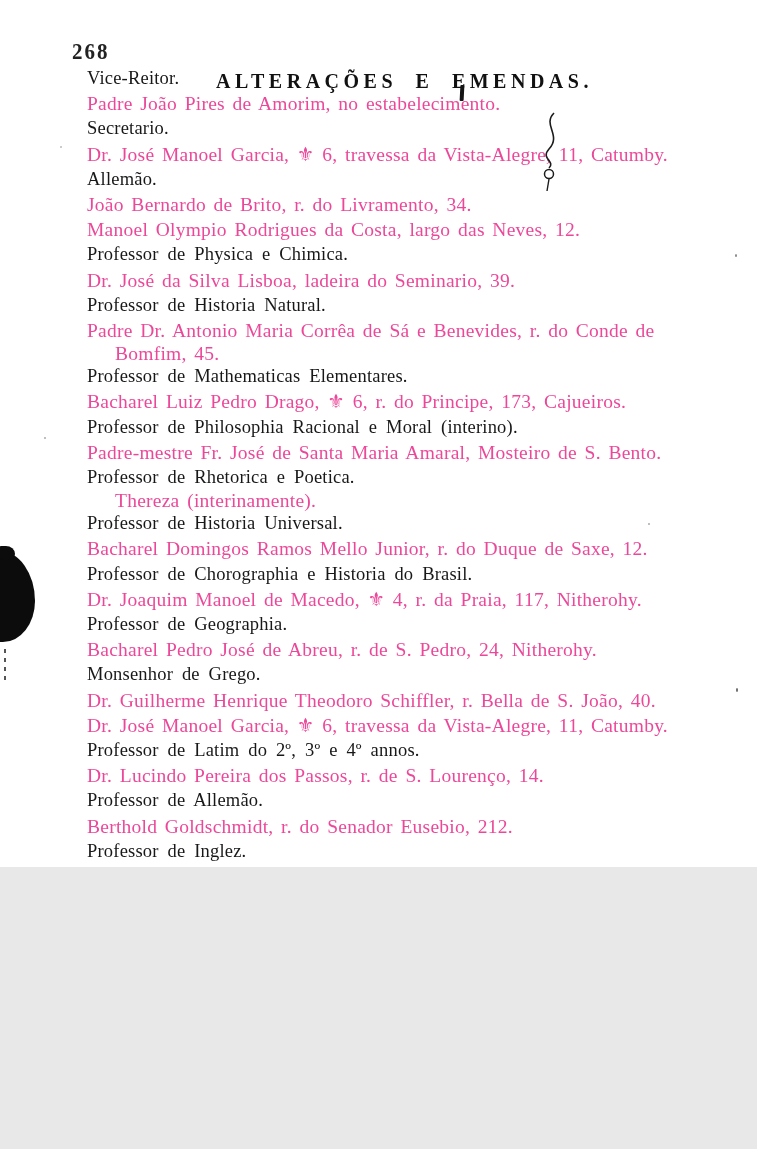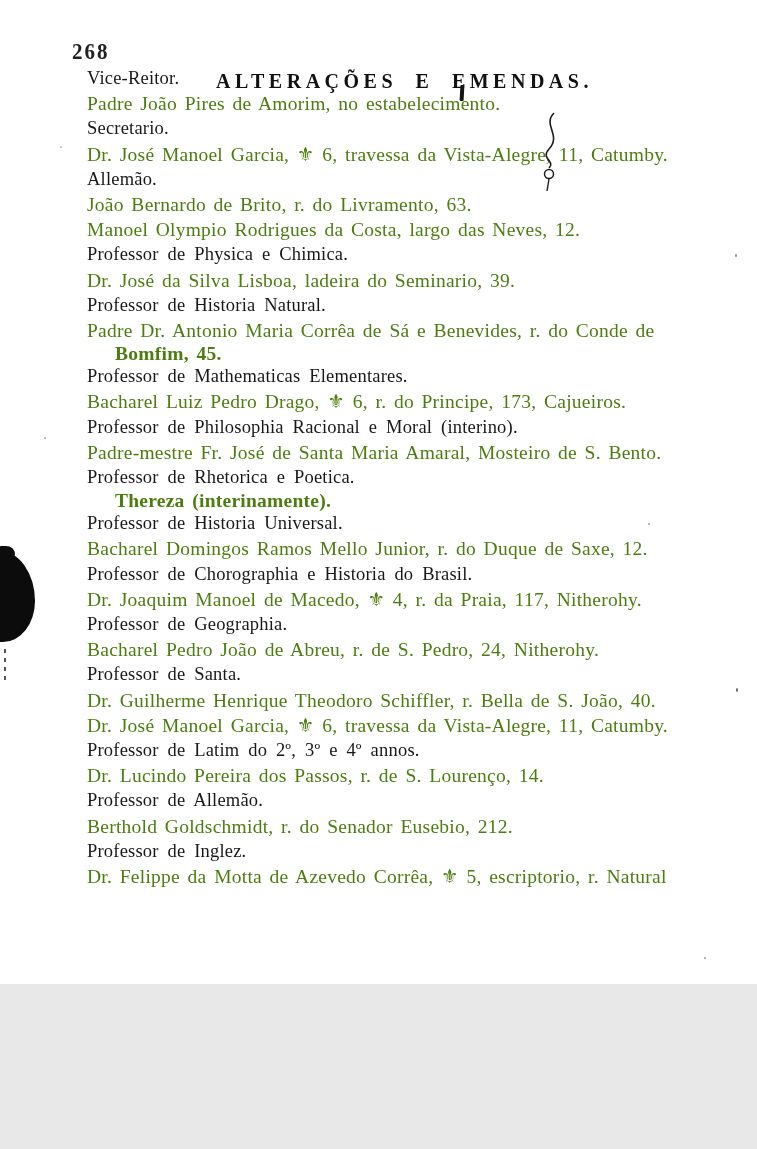--- a/index.html
+++ b/index.html
@@ -1,18 +1,18 @@
 <!DOCTYPE html>
 <html><head>
 <meta charset="utf-8">
 <style>
   html,body{margin:0;padding:0;background:#e8e8e8;}
   .page{
     position:relative;
-    width:757px;height:984px;
+    width:757px;height:867px;
     background:#ffffff;
     font-family:"Liberation Serif","DejaVu Serif",serif;
     color:#1a1a1a;
     overflow:hidden;
     margin:0 auto;
   }
   
   .page-number{
     position:absolute;left:72px;top:40px;
     font-size:21px;letter-spacing:2px;
@@ -39,26 +39,25 @@
     letter-spacing:.2px;
     white-space:nowrap;
     color:#181818;
   }
   .line{
     font-size:19.5px;
     line-height:25.2px;
     word-spacing:2.5px;
     letter-spacing:.25px;
     white-space:nowrap;
-    color:#4d7c0f;
+    color:#ec4899;
   }
   .line.cont{
     line-height:21px;
     padding-left:28px;
-    font-weight:bold;
   }
   
   .blot{
     position:absolute;left:-3px;top:551px;
     width:38px;height:91px;
     background:#0c0c0c;
     border-radius:2% 95% 86% 4% / 8% 56% 46% 5%;
   }
   .blot::before{
     content:"";position:absolute;left:2px;top:-5px;
@@ -85,40 +84,40 @@
 
   <span class="page-number">268</span>
   <div class="running-title">ALTERAÇÕES E EMENDAS.</div>
 
   <div class="content">
       <div class="heading">Vice-Reitor.</div>
       <div class="line">Padre João Pires de Amorim, no estabelecimento.</div>
       <div class="heading">Secretario.</div>
       <div class="line">Dr. José Manoel Garcia, ⚜ 6, travessa da Vista-Alegre, 11, Catumby.</div>
       <div class="heading">Allemão.</div>
-      <div class="line">João Bernardo de Brito, r. do Livramento, 63.</div>
+      <div class="line">João Bernardo de Brito, r. do Livramento, 34.</div>
       <div class="line">Manoel Olympio Rodrigues da Costa, largo das Neves, 12.</div>
       <div class="heading">Professor de Physica e Chimica.</div>
       <div class="line">Dr. José da Silva Lisboa, ladeira do Seminario, 39.</div>
       <div class="heading">Professor de Historia Natural.</div>
       <div class="line">Padre Dr. Antonio Maria Corrêa de Sá e Benevides, r. do Conde de</div>
       <div class="line cont">Bomfim, 45.</div>
       <div class="heading">Professor de Mathematicas Elementares.</div>
       <div class="line">Bacharel Luiz Pedro Drago, ⚜ 6, r. do Principe, 173, Cajueiros.</div>
       <div class="heading">Professor de Philosophia Racional e Moral (interino).</div>
       <div class="line">Padre-mestre Fr. José de Santa Maria Amaral, Mosteiro de S. Bento.</div>
       <div class="heading">Professor de Rhetorica e Poetica.</div>
       <div class="line cont">Thereza (interinamente).</div>
       <div class="heading">Professor de Historia Universal.</div>
       <div class="line">Bacharel Domingos Ramos Mello Junior, r. do Duque de Saxe, 12.</div>
       <div class="heading">Professor de Chorographia e Historia do Brasil.</div>
       <div class="line">Dr. Joaquim Manoel de Macedo, ⚜ 4, r. da Praia, 117, Nitherohy.</div>
       <div class="heading">Professor de Geographia.</div>
-      <div class="line">Bacharel Pedro João de Abreu, r. de S. Pedro, 24, Nitherohy.</div>
-      <div class="heading">Professor de Santa.</div>
+      <div class="line">Bacharel Pedro José de Abreu, r. de S. Pedro, 24, Nitherohy.</div>
+      <div class="heading">Monsenhor de Grego.</div>
       <div class="line">Dr. Guilherme Henrique Theodoro Schiffler, r. Bella de S. João, 40.</div>
       <div class="line">Dr. José Manoel Garcia, ⚜ 6, travessa da Vista-Alegre, 11, Catumby.</div>
       <div class="heading">Professor de Latim do 2º, 3º e 4º annos.</div>
       <div class="line">Dr. Lucindo Pereira dos Passos, r. de S. Lourenço, 14.</div>
       <div class="heading">Professor de Allemão.</div>
       <div class="line">Berthold Goldschmidt, r. do Senador Eusebio, 212.</div>
       <div class="heading">Professor de Inglez.</div>
       <div class="line">Dr. Felippe da Motta de Azevedo Corrêa, ⚜ 5, escriptorio, r. Natural</div>
     </div>
 

